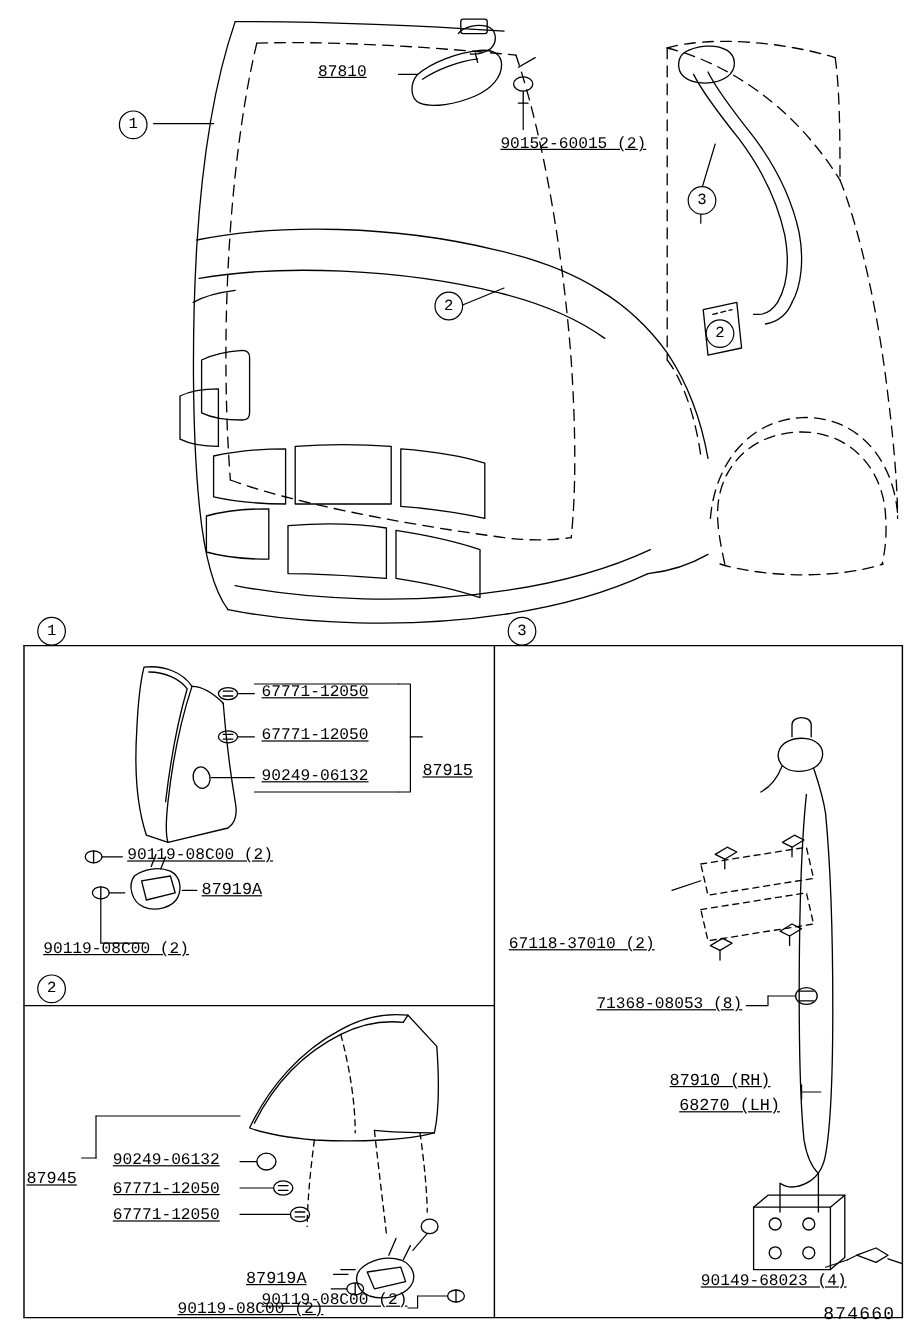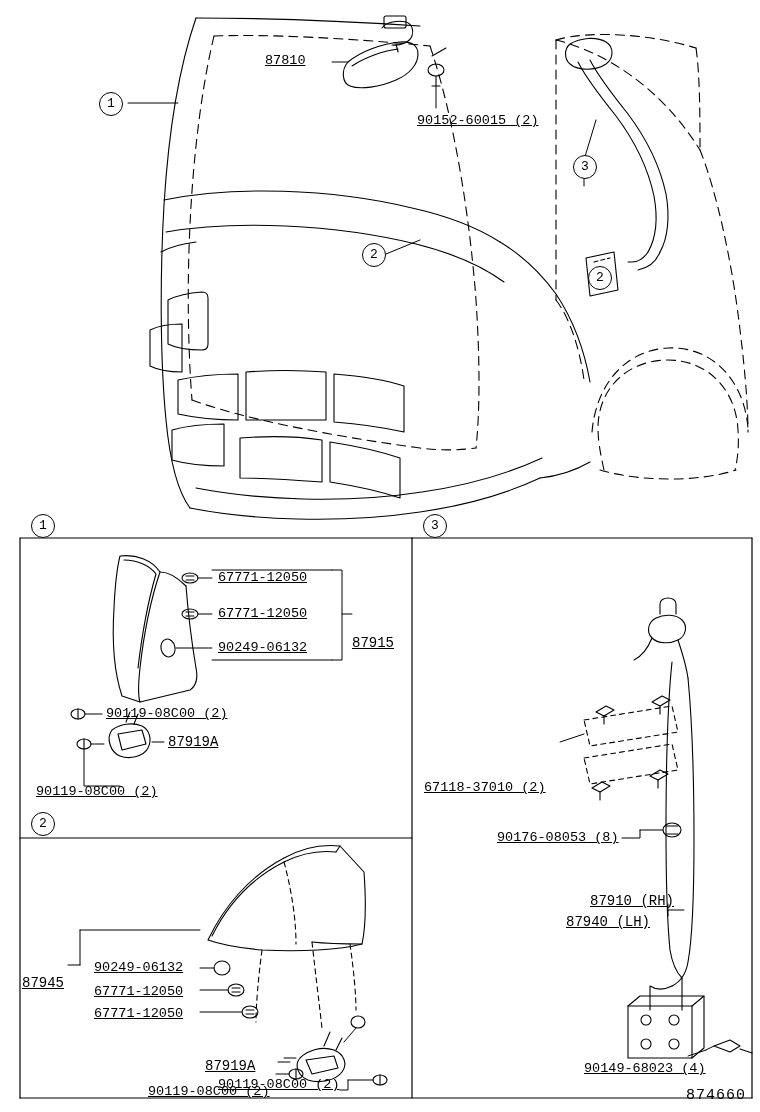--- a/index.html
+++ b/index.html
@@ -286,20 +286,20 @@
 
   <div class="lbl big" style="left:22px; top:952px;margin-top:24px;"><span>87945</span></div>
   <div class="lbl" style="left:94px; top:961px;"><span>90249-06132</span></div>
   <div class="lbl" style="left:94px; top:985px;"><span>67771-12050</span></div>
   <div class="lbl" style="left:94px; top:1007px;"><span>67771-12050</span></div>
   <div class="lbl big" style="left:205px; top:1059px;"><span>87919A</span></div>
   <div class="lbl" style="left:148px; top:1085px;"><span>90119-08C00 (2)</span></div>
   <div class="lbl" style="left:218px; top:1078px;"><span>90119-08C00 (2)</span></div>
 
   <div class="lbl" style="left:424px; top:735px;margin-top:46px;"><span>67118-37010 (2)</span></div>
-  <div class="lbl" style="left:497px; top:831px;"><span>90176-08053 (8)</span></div>
-  <div class="lbl big" style="left:590px; top:894px;"><span>87910 (RH)</span></div>
-  <div class="lbl big" style="left:566px; top:915px;"><span>87940 (LH)</span></div>
+  <div class="lbl" style="left:497px; top:831px;"><span>71368-08053 (8)</span></div>
+  <div class="lbl big" style="left:558px; top:894px;"><span>87910 (RH)</span></div>
+  <div class="lbl big" style="left:566px; top:915px;"><span>68270 (LH)</span></div>
   <div class="lbl" style="left:584px; top:1062px;"><span>90149-68023 (4)</span></div>
 
   <div class="code"><span>874660</span></div>
 
 </div>
 
 </body></html>

